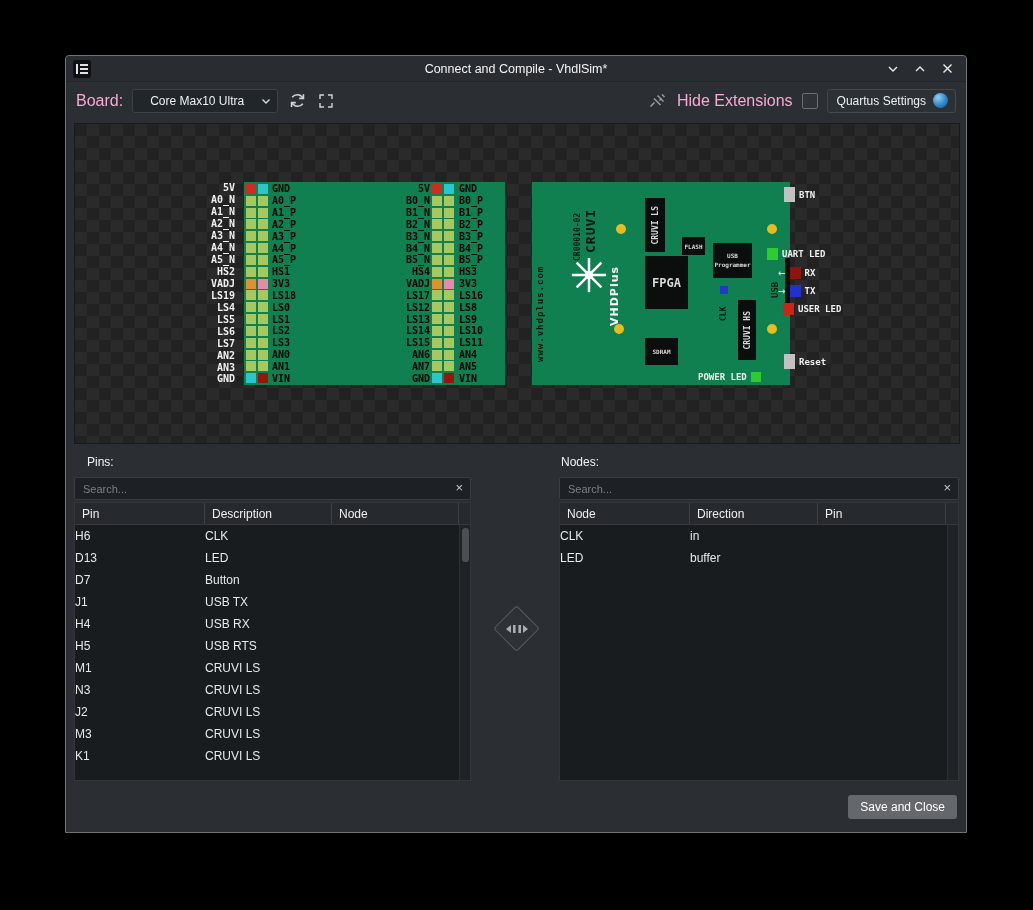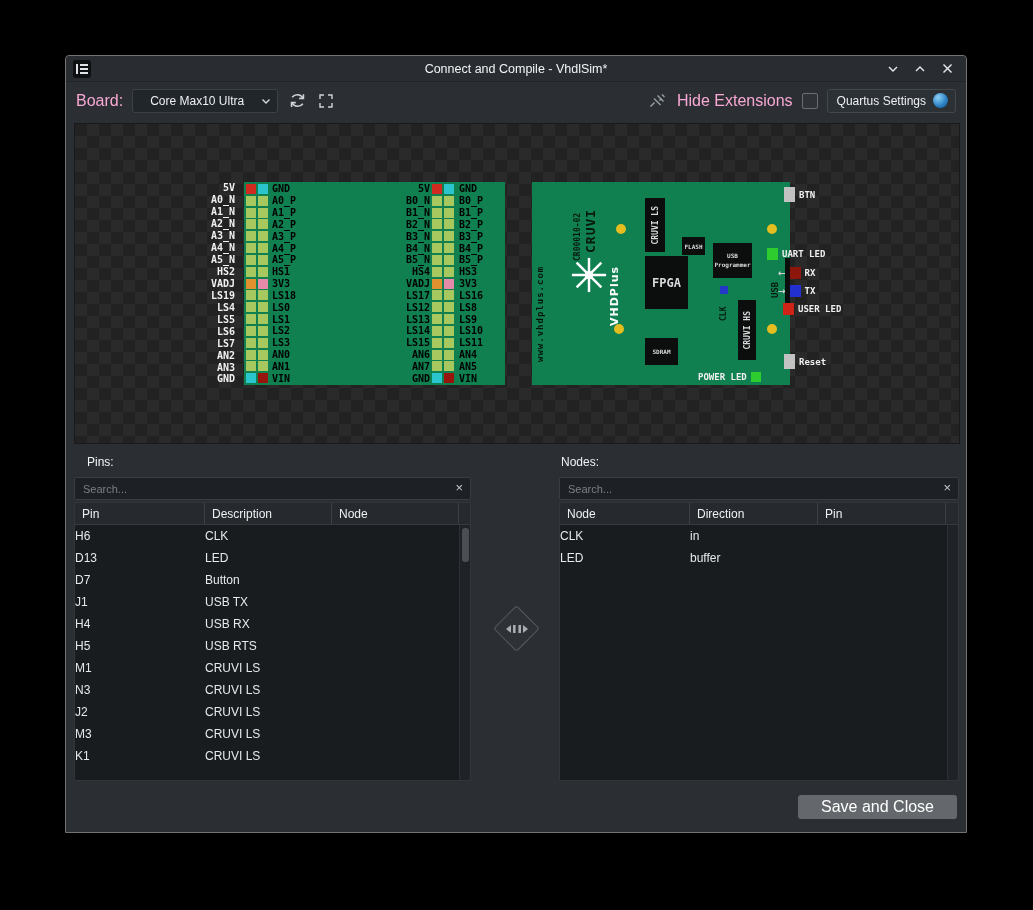--- a/index.html
+++ b/index.html
@@ -97,21 +97,21 @@
   .scrolltrack{position:absolute;right:0;top:22px;bottom:0;width:11px;background:#1f2226;border-left:1px solid #2c2f33}
   .scrollhandle{position:absolute;left:2px;top:3px;width:7px;height:34px;background:#4b4f54;border-radius:3px}
 
   
   .transfer{position:absolute;left:426px;top:548px;width:50px;height:50px;display:flex;align-items:center;justify-content:center;cursor:pointer}
   .diamond{position:absolute;left:8px;top:8px;width:33px;height:33px;transform:rotate(45deg);background:#2e3237;border:1px solid #595d61;border-radius:3px}
   .transfer svg{position:relative;z-index:1}
 
   
   .footer{position:absolute;right:9px;top:739px;display:flex;gap:7px}
-  .btn{height:24px;border:none;border-radius:3px;color:#fff;font-size:16px;padding:0 23px;font-family:inherit;cursor:pointer}
+  .btn{height:24px;border:none;border-radius:3px;color:#fff;font-size:12px;padding:0 12px;font-family:inherit;cursor:pointer}
   .btn.gray{background:#64686d}
   .btn.teal{background:#0f9e85}
 </style>
 </head>
 <body>
 
 <div class="window">
 
   <div class="titlebar">
     <div class="app-icon">

